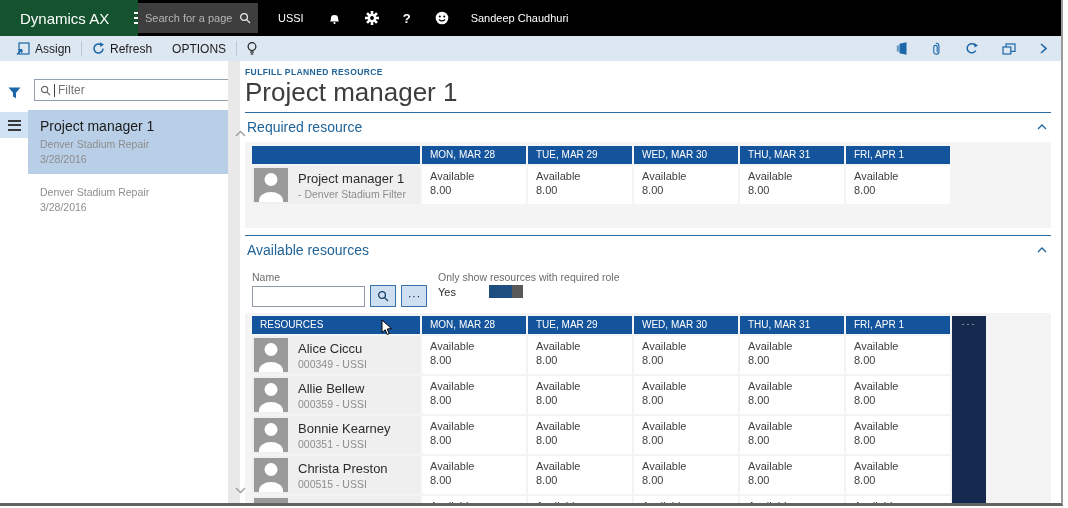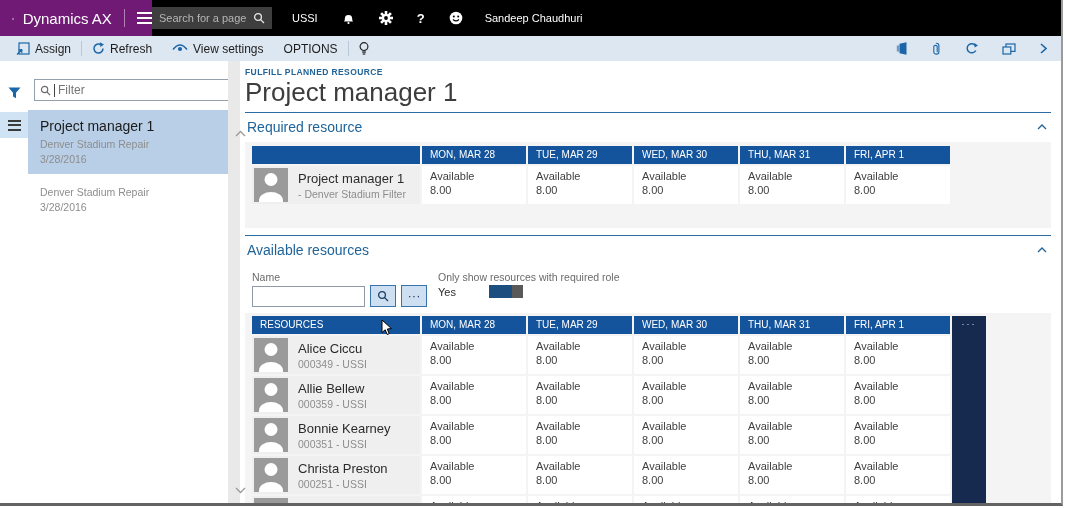--- a/index.html
+++ b/index.html
@@ -2,26 +2,26 @@
 <html><head>
 <meta charset="utf-8">
 <style>
   * { margin:0; padding:0; box-sizing:border-box; }
   body { background:#fff; font-family:"Liberation Sans", sans-serif; }
   .window { width:1063px; height:506px; position:relative; overflow:hidden; background:#fff;
             border-right:2px solid #9b9b9b; border-bottom:3px solid #636363; }
 
   
   .topbar { height:36px; background:#000; display:flex; align-items:center; color:#fff; }
-  .brand { height:36px; width:152px; background:#701a75; display:flex; align-items:center; padding-left:12px; flex:none; }
+  .brand { height:36px; width:138px; background:#14532d; display:flex; align-items:center; padding-left:12px; flex:none; }
   .brand-name { font-size:15px; margin-left:8px; white-space:nowrap; }
   .brand-divider { width:1px; height:18px; background:rgba(255,255,255,.45); margin-left:12px; }
   .burger { margin-left:13px; display:flex; flex-direction:column; gap:3px; cursor:pointer; }
   .burger span { display:block; width:15px; height:2px; background:#fff; }
-  .search-wrap { margin-left:auto; width:120px; height:22px; background:#3e3e3e; display:flex; align-items:center; padding:0 7px; gap:6px; }
+  .search-wrap { margin-left:auto; width:120px; height:30px; background:#3e3e3e; display:flex; align-items:center; padding:0 7px; gap:6px; }
   .search-text { color:#b5b5b5; font-size:11px; flex:1; white-space:nowrap; overflow:hidden; }
   .tb-company { font-size:11px; margin-left:20px; }
   .tb-icon { margin-left:24px; display:flex; align-items:center; }
   .tb-help { font-size:13px; font-weight:bold; }
   .tb-user { font-size:11px; margin-left:22px; margin-right:2px; white-space:nowrap; overflow:hidden; flex:1; }
 
   
   .cmdbar { height:25px; background:#dde7f1; display:flex; align-items:center; padding:0 6px; font-size:12px; color:#1c1c1c; }
   .cmd-btn { display:flex; align-items:center; gap:5px; padding:0 10px; height:25px; cursor:pointer; white-space:nowrap; }
   .cmd-sep { width:1px; height:15px; background:#b9c7d6; }
@@ -155,27 +155,20 @@
       </svg>
       <span>Assign</span>
     </span>
     <span class="cmd-sep"></span>
     <span class="cmd-btn">
       <svg width="13" height="13" viewBox="0 0 13 13">
         <path d="M11 6.5 A4.5 4.5 0 1 1 8.6 2.5" fill="none" stroke="#1b66a8" stroke-width="1.5"></path>
         <path d="M7.8 0.3 L12 2.6 L8.4 4.9 Z" fill="#1b66a8"></path>
       </svg>
       <span>Refresh</span>
-    </span>
-    <span class="cmd-btn">
-      <svg width="16" height="11" viewBox="0 0 16 11">
-        <path d="M1 6.5 Q8 -2.5 15 6.5" fill="none" stroke="#1b66a8" stroke-width="1.4"></path>
-        <circle cx="8" cy="6" r="2.1" fill="#1b66a8"></circle>
-      </svg>
-      <span>View settings</span>
     </span>
     <span class="cmd-btn">
       <span>OPTIONS</span>
     </span>
     <span class="cmd-sep"></span>
     <span class="cmd-btn">
       <svg width="10" height="14" viewBox="0 0 10 14">
         <circle cx="5" cy="4.6" r="3.9" fill="none" stroke="#222" stroke-width="1.2"></circle>
         <rect x="3.2" y="9.4" width="3.6" height="1.3" fill="#222"></rect>
         <rect x="3.7" y="11.4" width="2.6" height="1.2" fill="#222"></rect>
@@ -456,21 +449,21 @@
                   <div class="avail-status">Available</div>
                   <div class="avail-hours">8.00</div>
                 </div>
                 <div class="name-cell">
                   <div class="avatar">
                     <div class="av-head"></div>
                     <div class="av-body"></div>
                   </div>
                   <div class="nc-text">
                     <div class="nc-title">Christa Preston</div>
-                    <div class="nc-sub">000251 - USSI</div>
+                    <div class="nc-sub">000515 - USSI</div>
                   </div>
                 </div>
                 <div class="avail-cell">
                   <div class="avail-status">Available</div>
                   <div class="avail-hours">8.00</div>
                 </div>
                 <div class="avail-cell">
                   <div class="avail-status">Available</div>
                   <div class="avail-hours">8.00</div>
                 </div>

